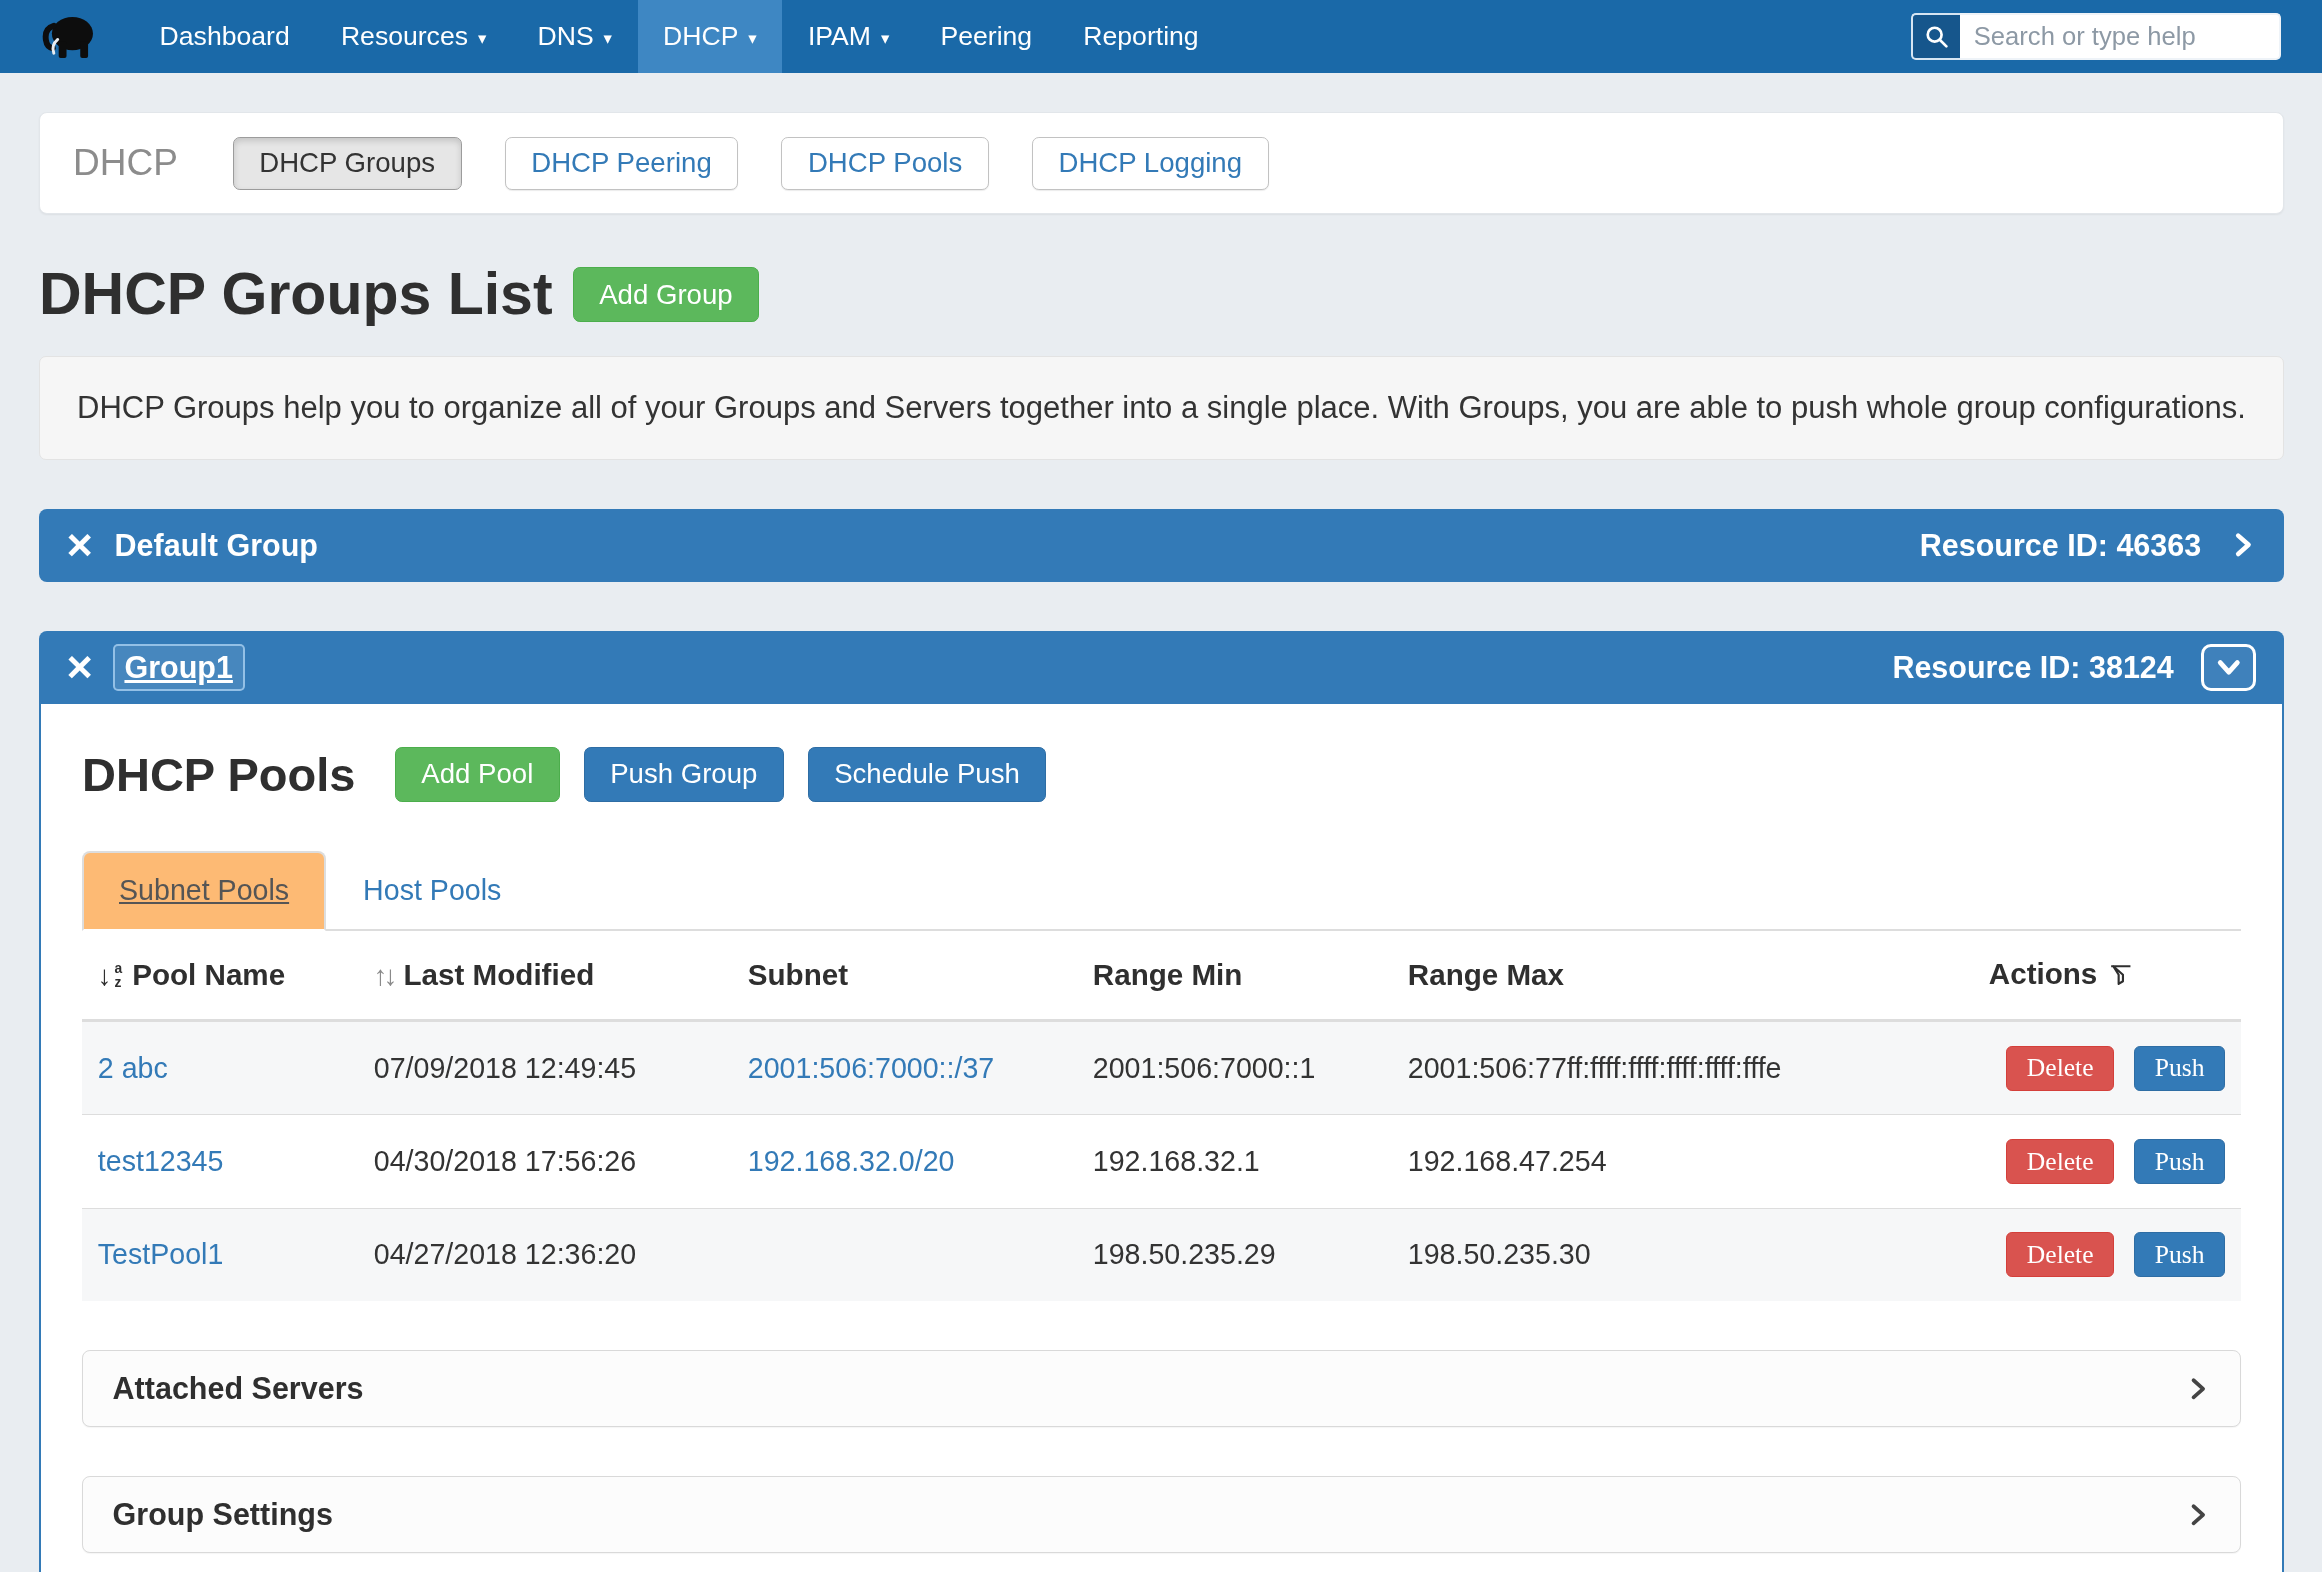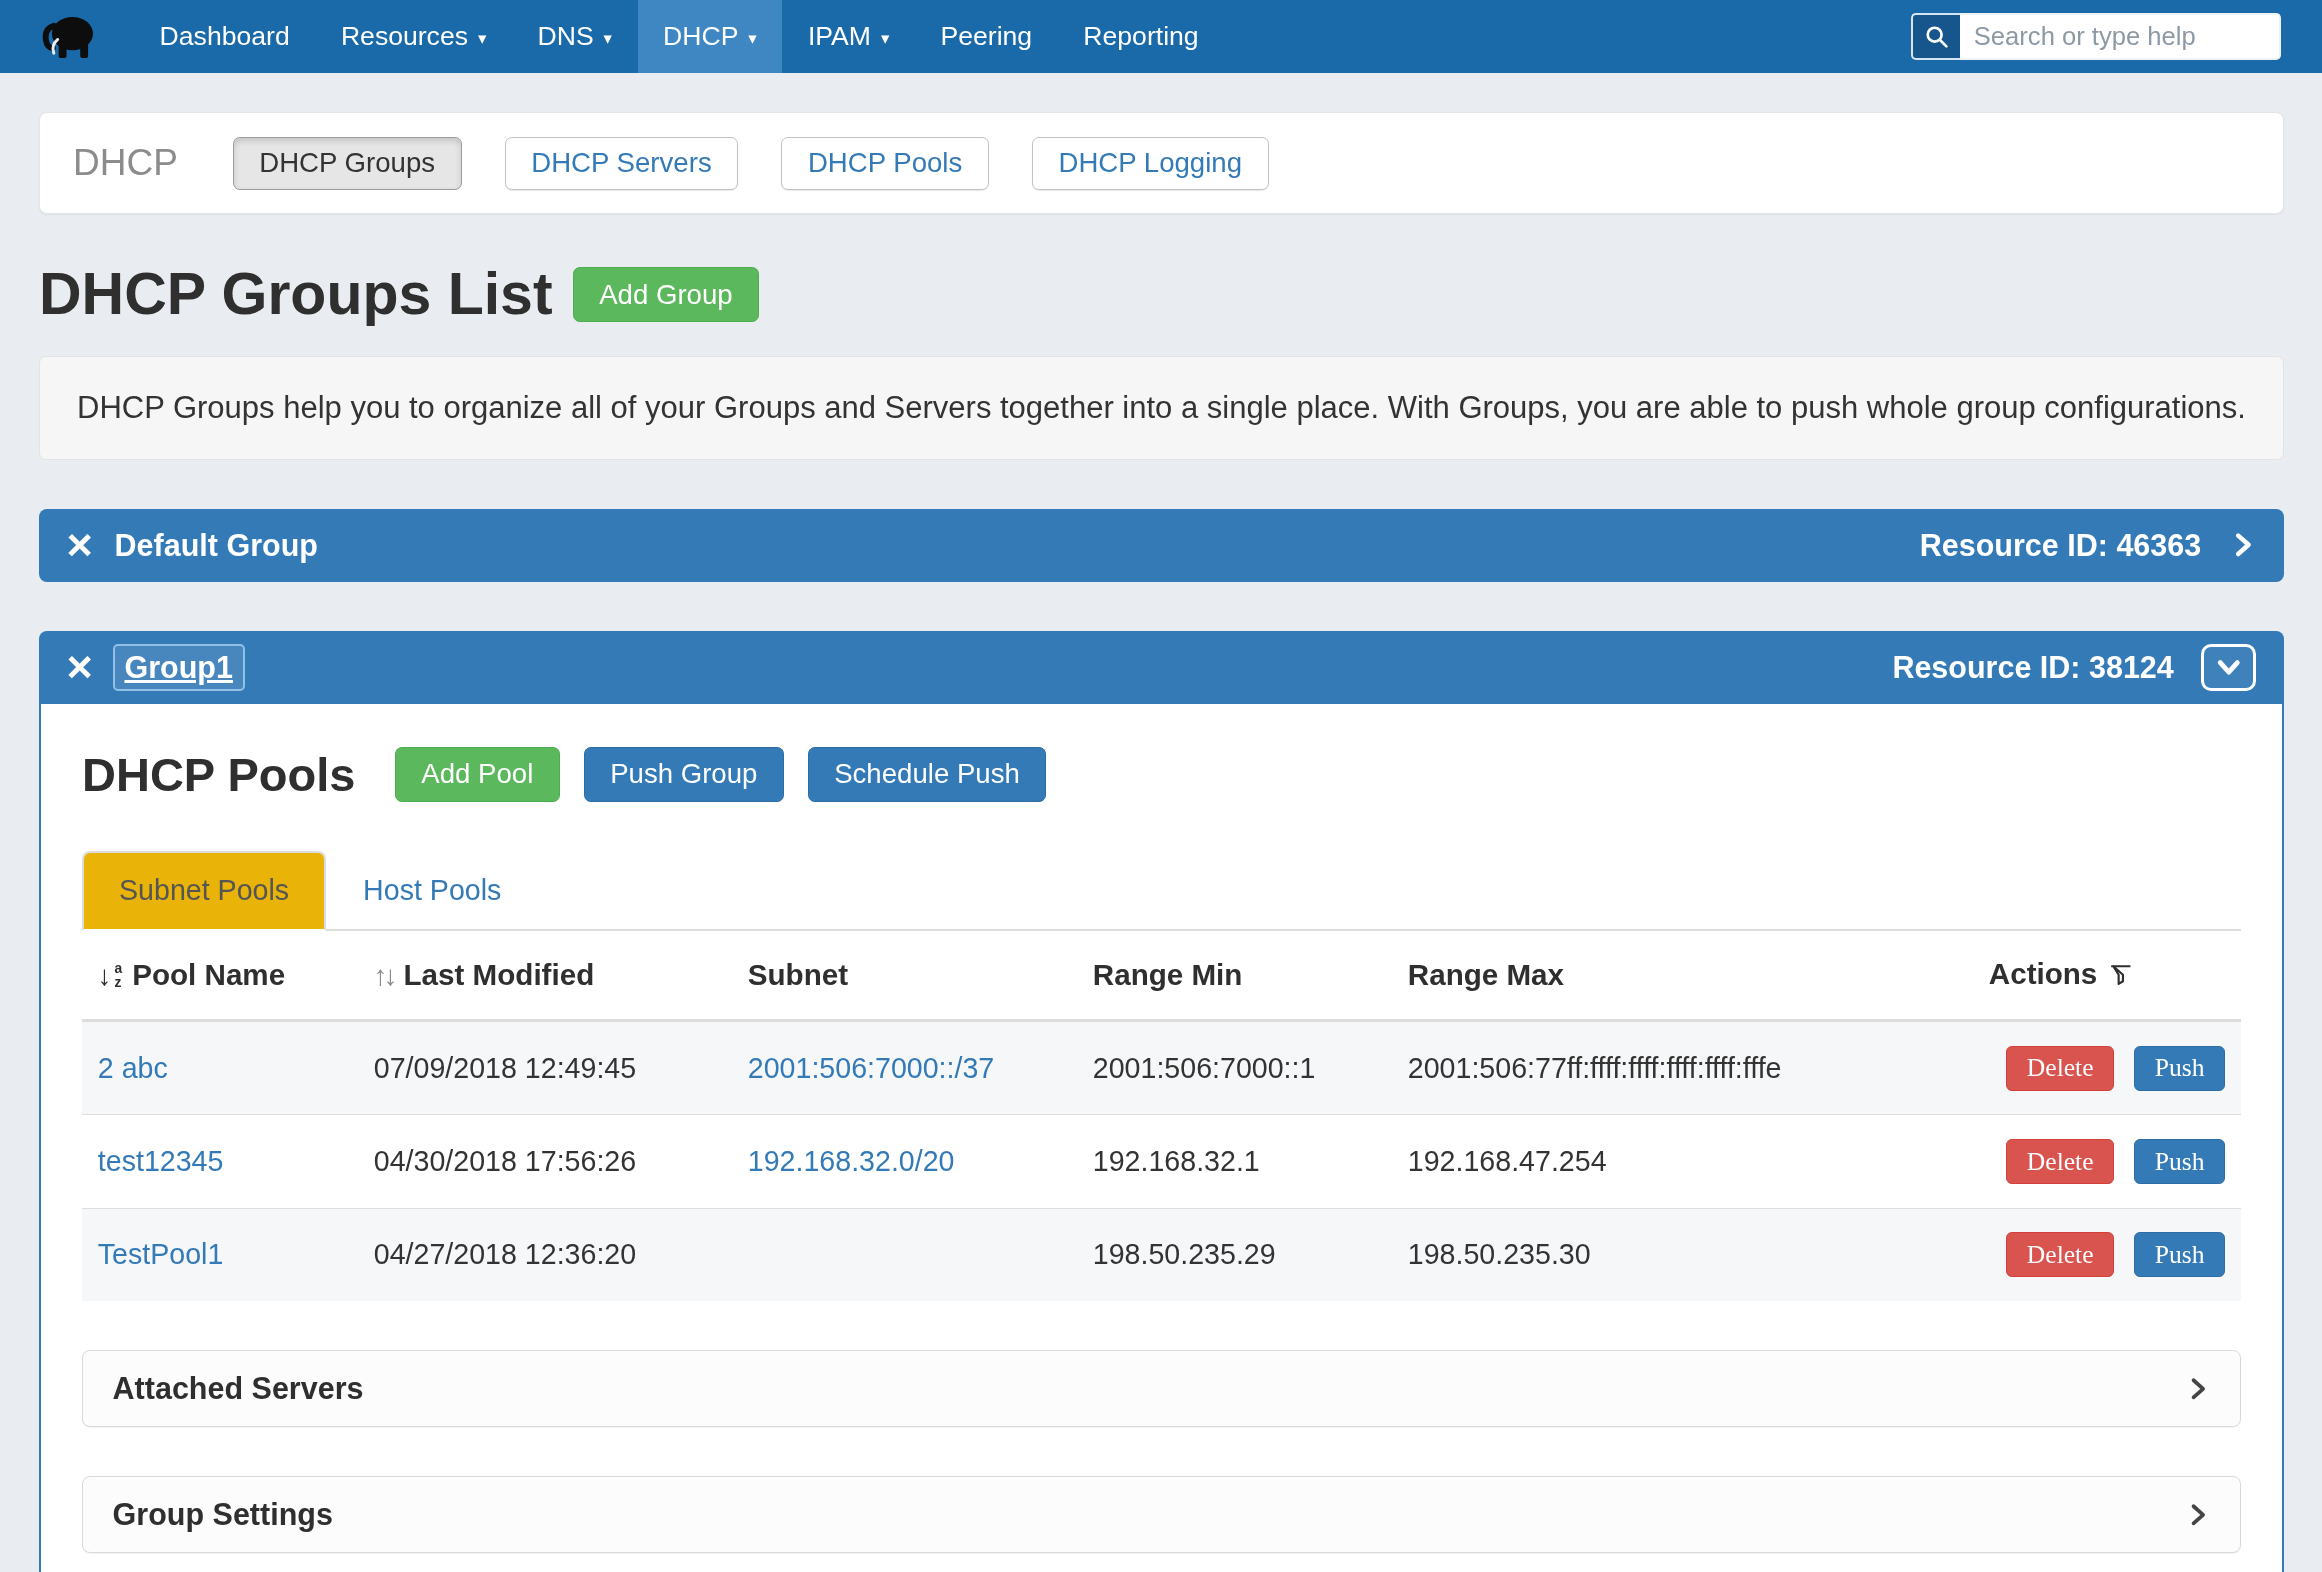--- a/index.html
+++ b/index.html
@@ -112,22 +112,22 @@
   }
   .panel-title-row { display: flex; align-items: center; gap: 23.6px; }
   .panel-title-row h2 { margin: 0 15.8px 0 0; font-size: 47px; font-weight: bold; color: #2f2f2f; }
 
   .tabs { margin-top: 49px; display: flex; border-bottom: 2px solid #ddd; }
   .tab {
     font-size: 28.6px; padding: 21.7px 35px; margin-bottom: -2px;
     border: 2px solid transparent; cursor: pointer;
   }
   .tab.active {
-    background: #eab308; color: #555;
-    border-color: #ddd #ddd #fff #ddd; border-radius: 7.9px 7.9px 0 0;
+    background: #fdba74; color: #555;
+    border-color: #ddd #ddd #fff #ddd; border-radius: 7.9px 7.9px 0 0; text-decoration: underline;
   }
   .tab.link { color: #337ab7; }
 
   table { width: 100%; border-collapse: collapse; table-layout: fixed; }
   th {
     text-align: left; font-size: 29.6px; font-weight: bold; color: #2f2f2f;
     padding: 25.6px 15.8px; border-bottom: 3px solid #ddd; cursor: pointer; white-space: nowrap;
   }
   td { font-size: 28.6px; padding: 23.6px 15.8px; border-top: 1px solid #ddd; }
   tbody tr:first-child td { border-top: none; }
@@ -201,21 +201,21 @@
     </div>
     <input class="search-input" placeholder="Search or type help" style="">
   </div>
 </header>
 
 <main class="container">
 
   <section class="subnav-card">
     <span class="subnav-title">DHCP</span>
     <button class="btn subnav-btn active">DHCP Groups</button>
-    <button class="btn subnav-btn">DHCP Servers</button>
+    <button class="btn subnav-btn">DHCP Peering</button>
     <button class="btn subnav-btn">DHCP Pools</button>
     <button class="btn subnav-btn">DHCP Logging</button>
   </section>
 
   <div class="page-heading">
     <h1>DHCP Groups List</h1>
     <button class="btn btn-green">Add Group</button>
   </div>
 
   <div class="well">

